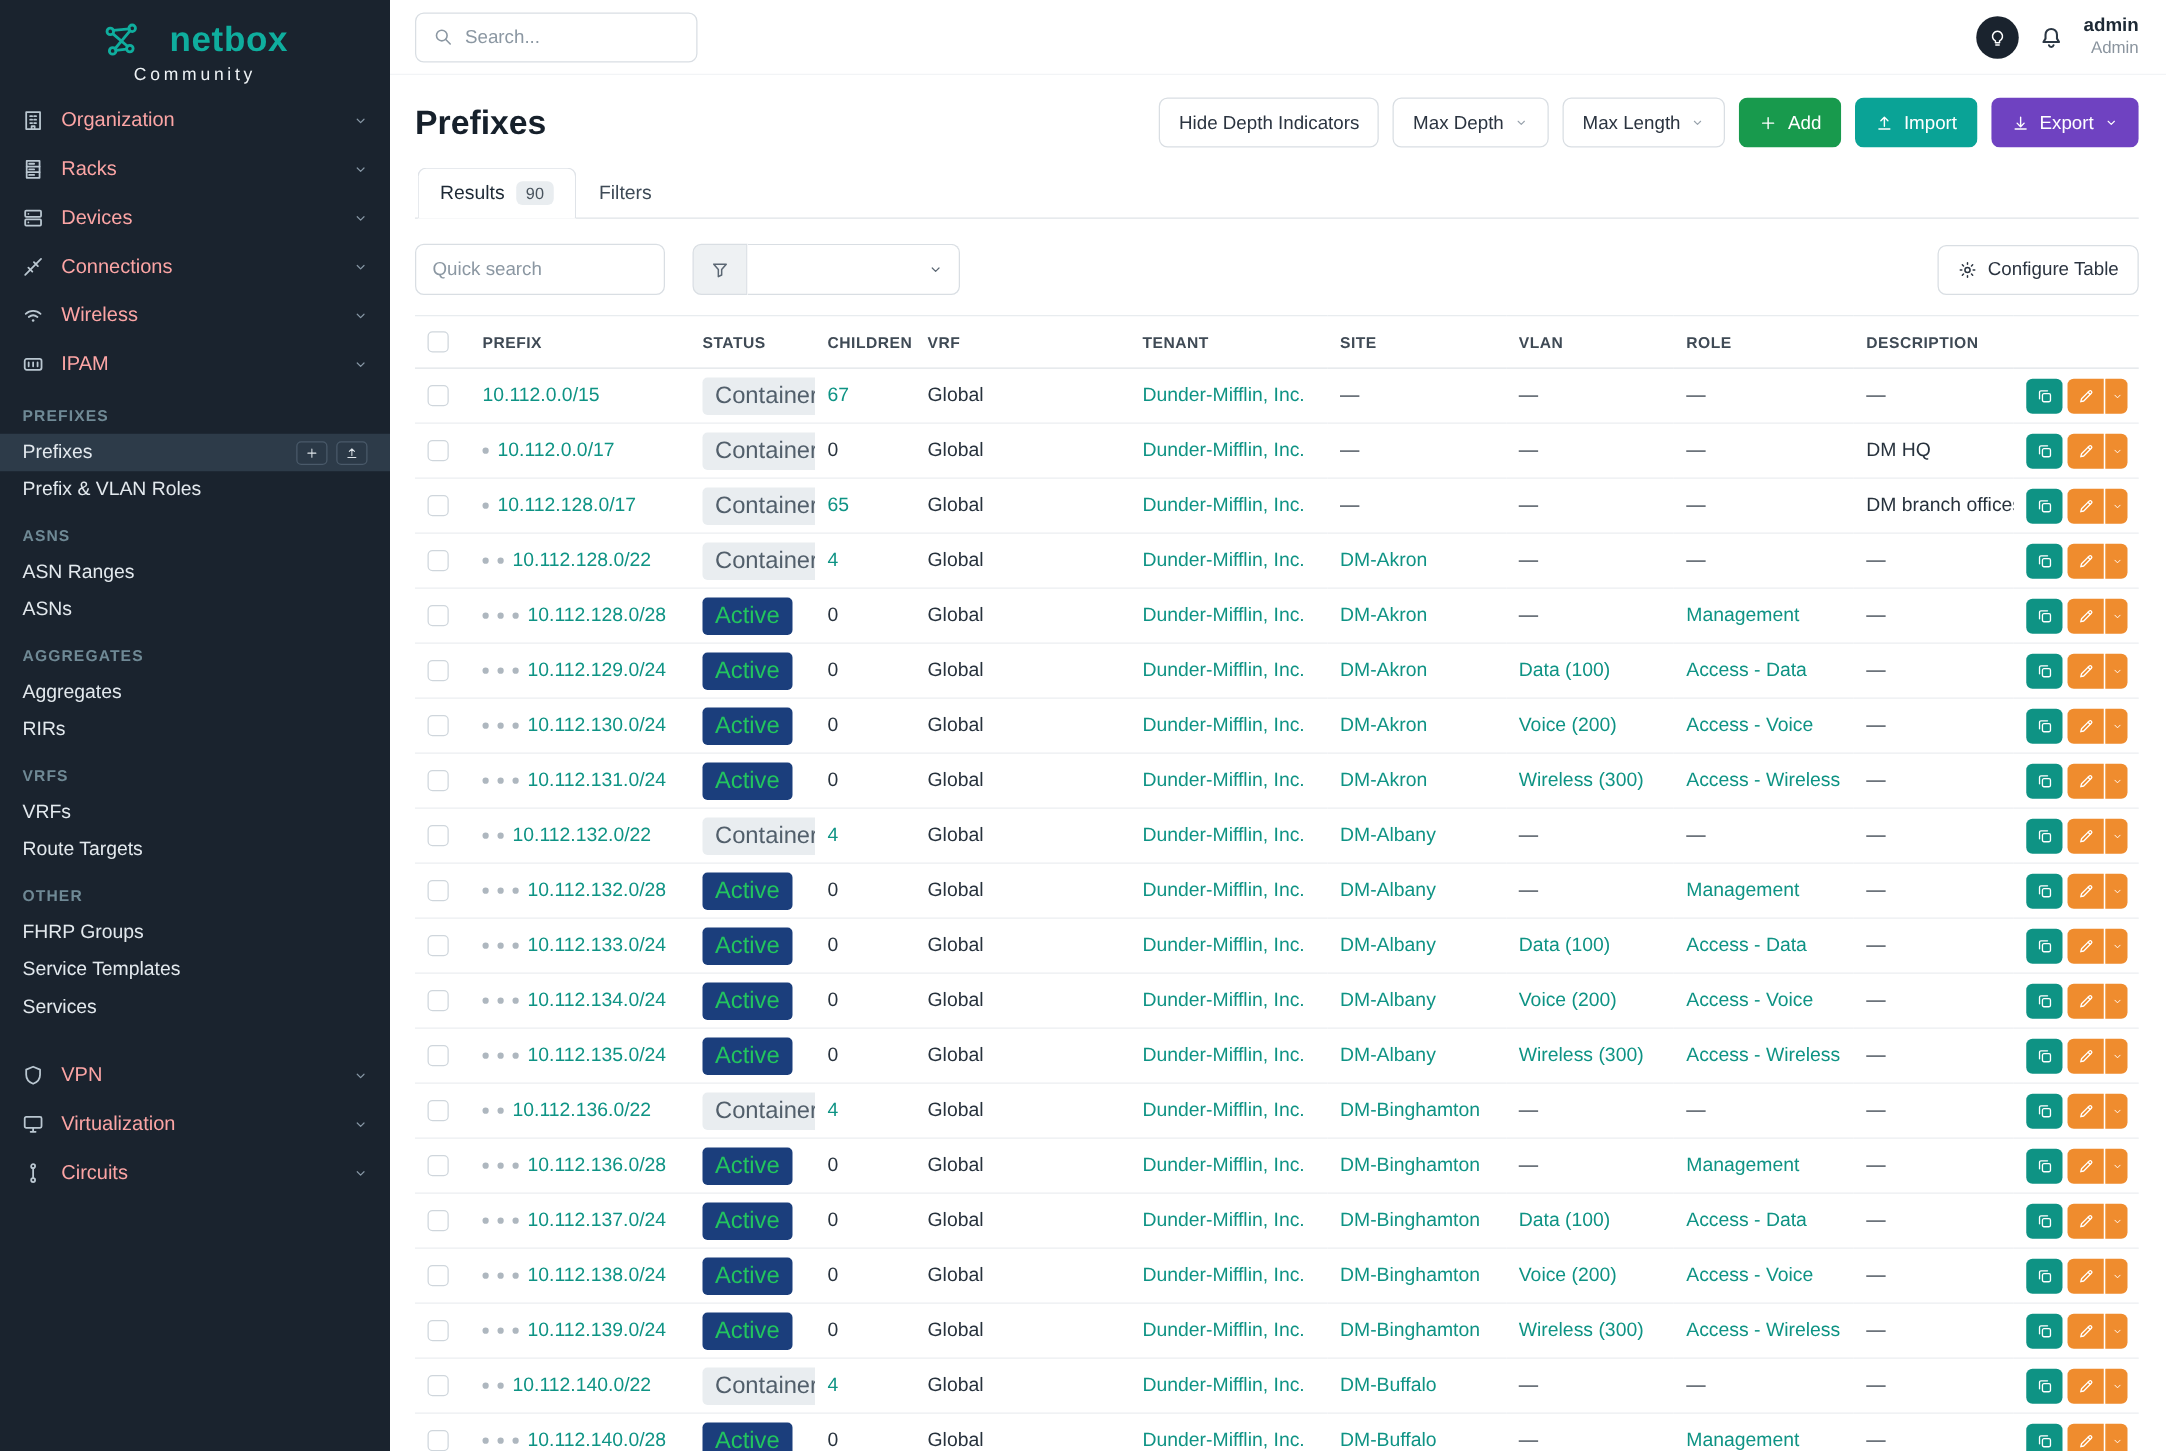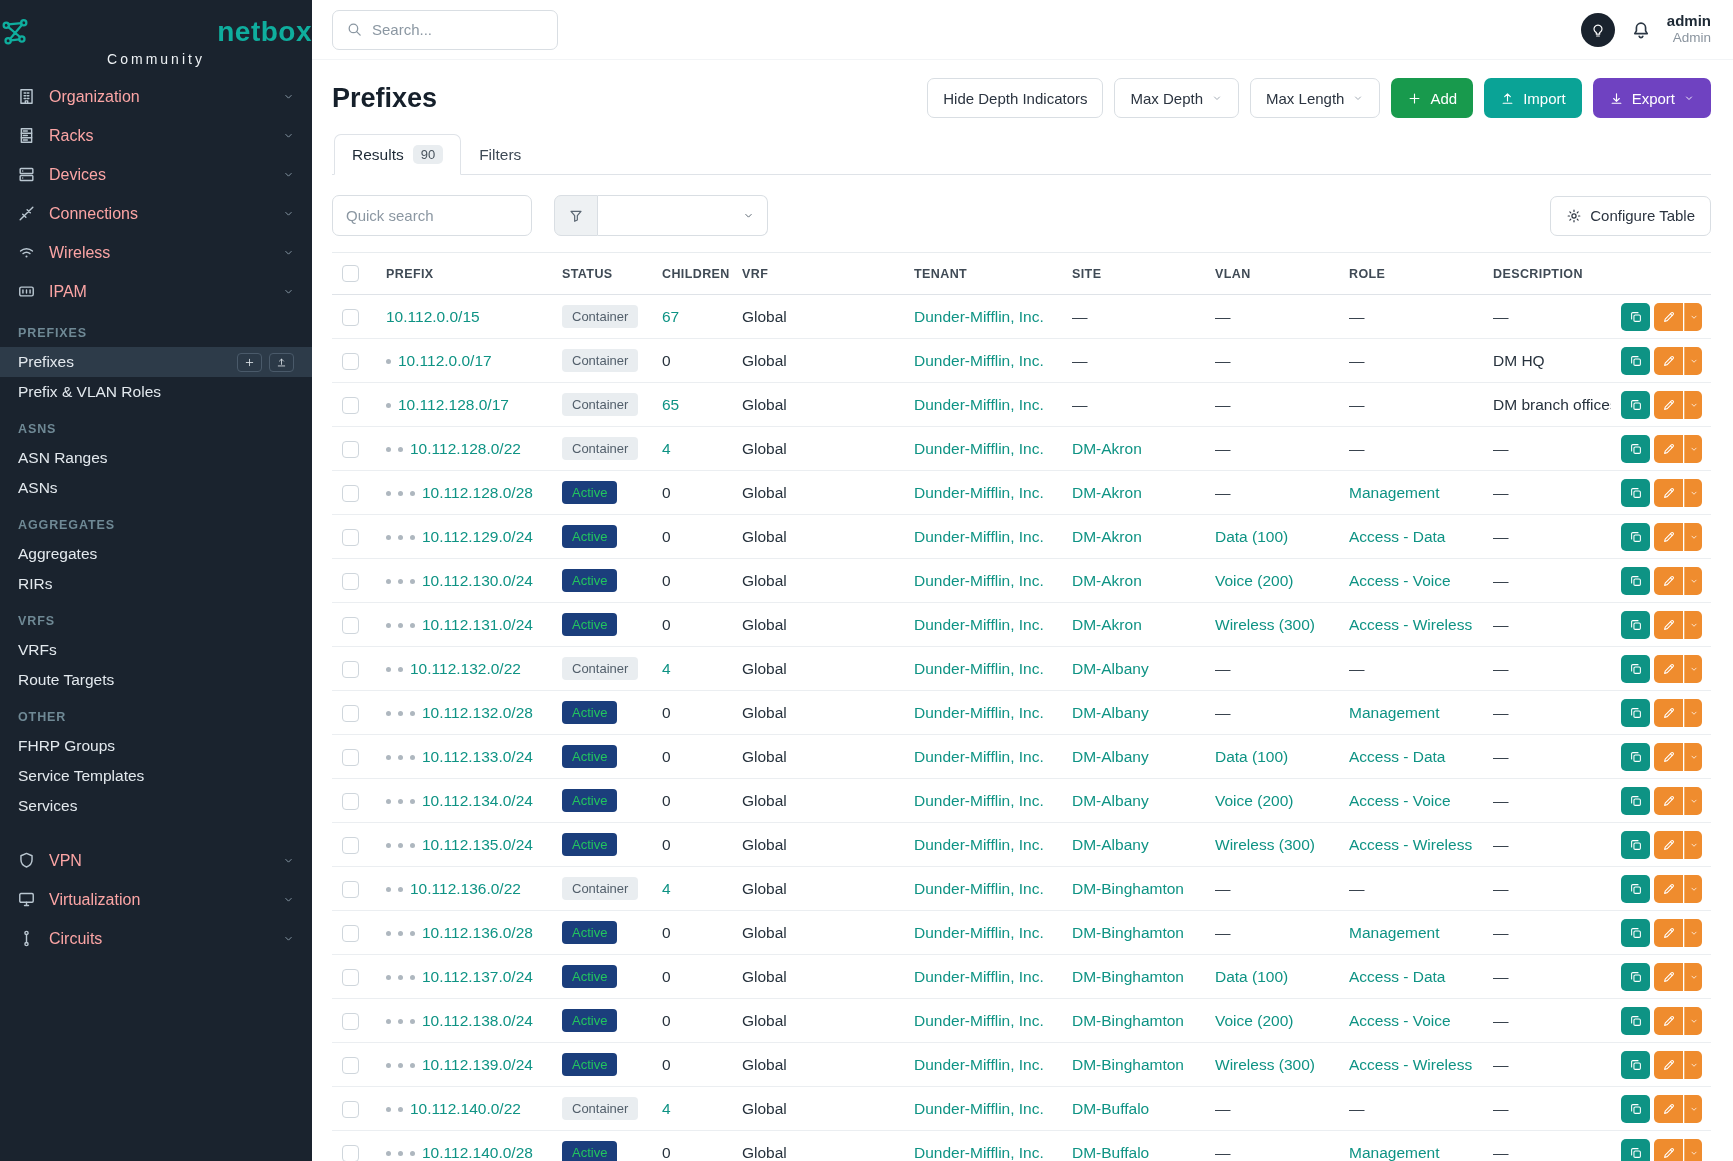--- a/index.html
+++ b/index.html
@@ -5,21 +5,21 @@
   *{box-sizing:border-box;margin:0;padding:0}
   html,body{width:1733px;height:1161px;overflow:hidden}
   body{font-family:"Liberation Sans",sans-serif;background:#ffffff;color:#1d2935;font-size:15px}
   svg.ic{fill:none;stroke:currentColor;stroke-width:1.8;stroke-linecap:round;stroke-linejoin:round;flex-shrink:0}
 
   .app{display:flex;width:100%;height:100%}
 
   
   .sidebar{width:312px;height:100%;background:#1a232e;flex-shrink:0;overflow:hidden;color:#dfe5ea}
   .logo{padding:16px 0 10px;text-align:center;cursor:pointer}
-  .logo-row{display:flex;align-items:center;justify-content:space-between;gap:24px}
+  .logo-row{display:flex;align-items:center;justify-content:center;gap:24px}
   .logo-mark{width:30px;height:30px;color:#0fae9e;stroke-width:2}
   .logo-text{color:#0fae9e;font-size:28px;font-weight:bold;letter-spacing:.5px}
   .logo-sub{color:#eef2f5;font-size:14px;letter-spacing:3px;margin-top:3px}
   .nav-group{display:flex;align-items:center;gap:13px;height:39px;padding:0 17px;font-size:16px;color:#fca5a5;cursor:pointer}
   .gi{width:19px;height:19px;color:#bac7d1}
   .chev{width:13px;height:13px;margin-left:auto;color:#8696a4}
   .sec-h{font-size:12.5px;font-weight:bold;color:#6f8995;letter-spacing:.9px;padding:0 18px;margin:15px 0 7px}
   .sub{display:flex;align-items:center;height:30px;padding:0 18px;font-size:15.5px;color:#e3e9ee;text-decoration:none;cursor:pointer}
   .sub.active{background:#2d3b49}
   .sub-l{pointer-events:none}
@@ -74,21 +74,21 @@
   .gi2{width:16px;height:16px;color:#2b3440}
 
   table{width:100%;border-collapse:collapse;table-layout:fixed;margin-top:16px}
   thead th{font-size:12.5px;font-weight:bold;color:#3f4a55;text-transform:uppercase;letter-spacing:.4px;text-align:left;padding:12px 10px;border-top:1px solid #e8ecef;border-bottom:1px solid #dfe3e8}
   tbody td{height:44px;padding:0 10px;border-bottom:1px solid #ebeef1;font-size:15.5px;color:#27323d;vertical-align:middle;overflow:hidden;white-space:nowrap}
   input[type=checkbox]{appearance:none;width:17px;height:17px;border:1px solid #cfd6dc;border-radius:4px;background:#fff;cursor:pointer;vertical-align:middle}
   .dot{display:inline-block;width:5px;height:5px;border-radius:50%;background:#aeb7bf;margin-right:7px;vertical-align:middle}
   .lnk{color:#0e9384;text-decoration:none;cursor:pointer}
   .dash{color:#39434e}
   .plain{color:#27323d}
-  .badge{font-size:13px;padding:4px 10px;border-radius:4px;display:inline-block}
+  .badge{font-size:19px;padding:4px 10px;border-radius:4px;display:inline-block}
   .st-container{background:#e9edf0;color:#525f6b}
   .st-active{background:#1b3e7c;color:#22c55e}
   .td-actions{text-align:right}
   .act-group{display:inline-flex;gap:4px}
   .act{width:29px;height:28px;border-radius:5px;border:none;display:inline-flex;align-items:center;justify-content:center;cursor:pointer;color:#fff}
   .act-copy{background:#0e9384}
   .act-edit{background:#ef8c2e;border-radius:5px 0 0 5px;margin-right:-3px}
   .act-more{background:#ef8c2e;width:18px;border-radius:0 5px 5px 0;border-left:1px solid #f5b068}
   .ai{width:14px;height:14px}
   .ai-sm{width:10px;height:10px}

